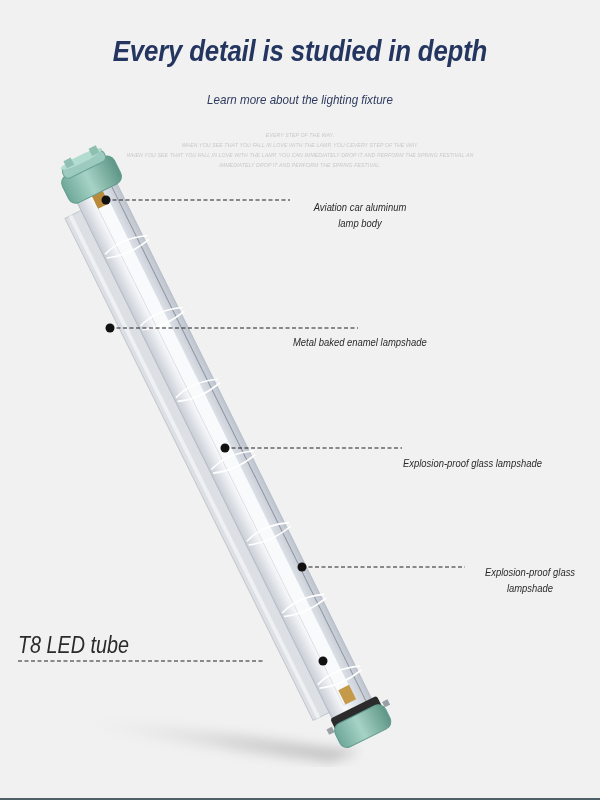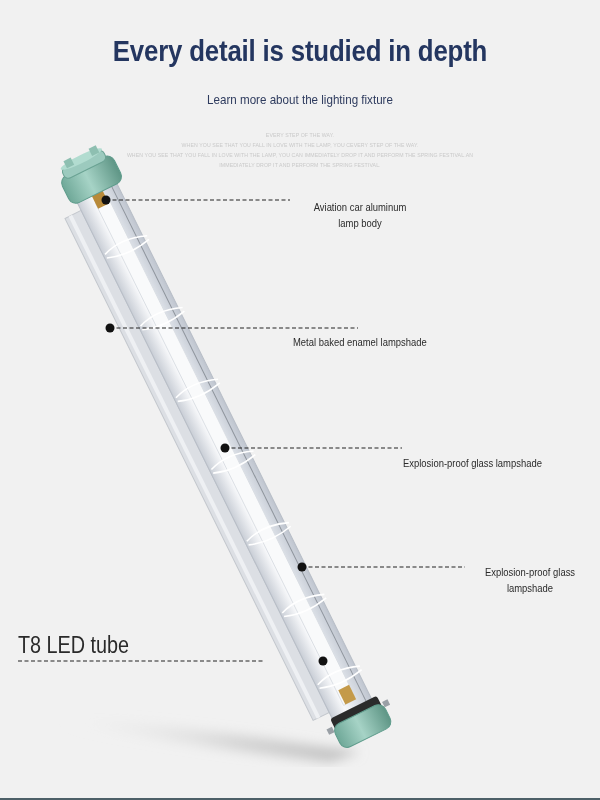--- a/index.html
+++ b/index.html
@@ -2,21 +2,21 @@
 <html><head>
   <meta charset="utf-8">
   <style>
     html, body { margin: 0; padding: 0; }
     body {
       width: 600px; height: 800px; overflow: hidden;
       background: #f1f1f1;
       font-family: "Liberation Sans", "DejaVu Sans", sans-serif;
       position: relative;
     }
-    .stage { position: absolute; inset: 0; }
+    .stage { position: absolute; inset: 0; font-style: italic; }
     .title {
       position: absolute; left: 0; right: 0; top: 34px;
       text-align: center; color: #243660;
       font-size: 30px; font-weight: bold;
       transform: scaleX(0.86); transform-origin: center;
       letter-spacing: -0.2px;
     }
     .subtitle {
       position: absolute; left: 0; right: 0; top: 92px;
       text-align: center; color: #2e3b5e;

